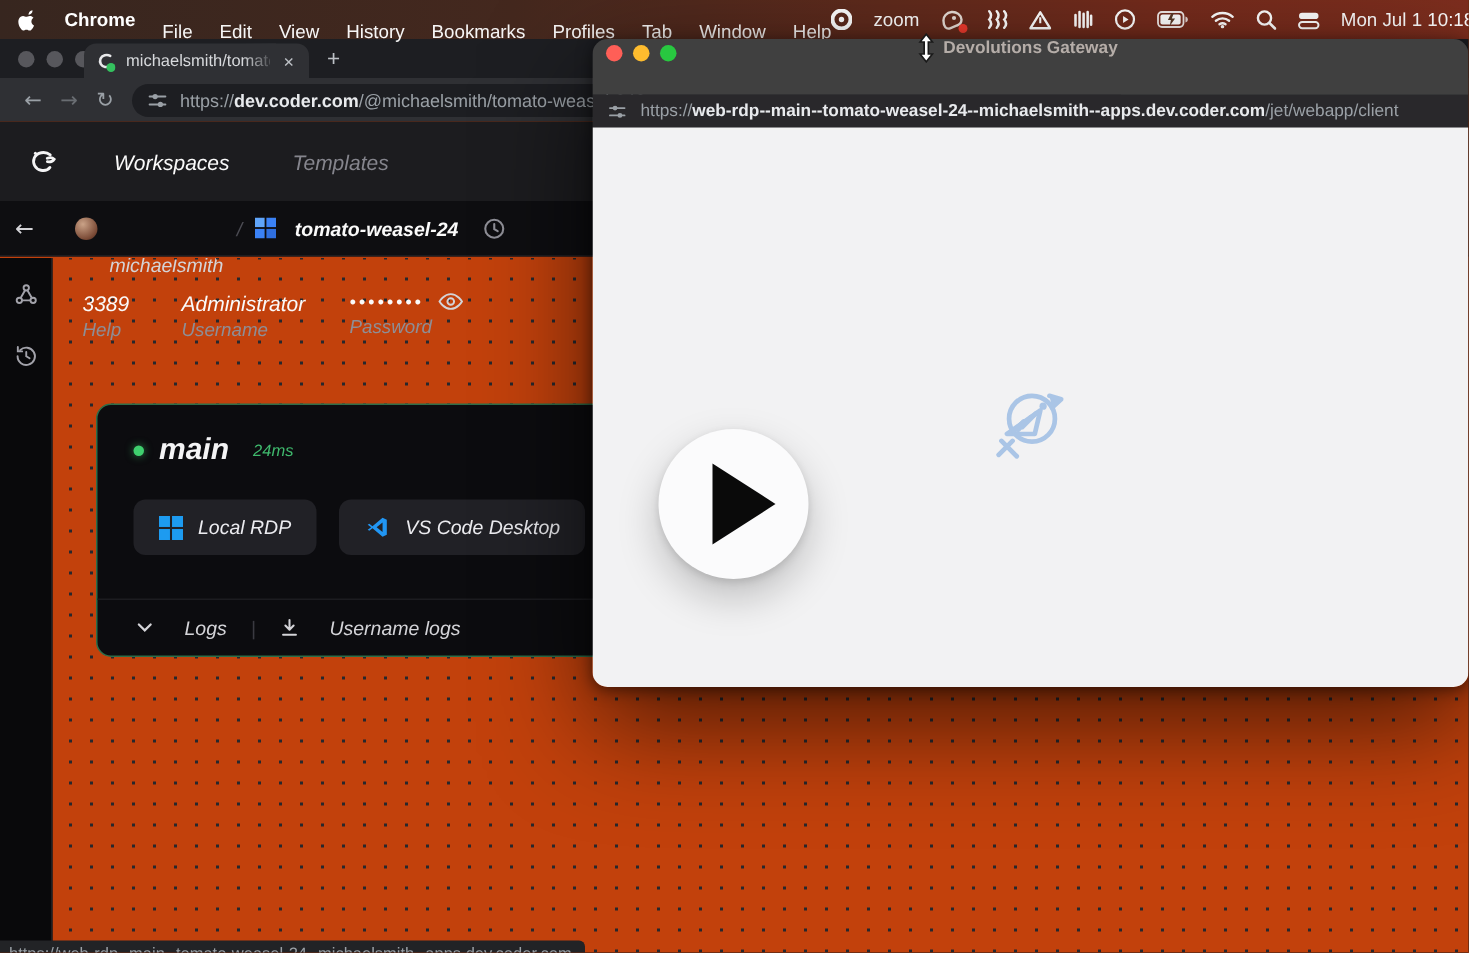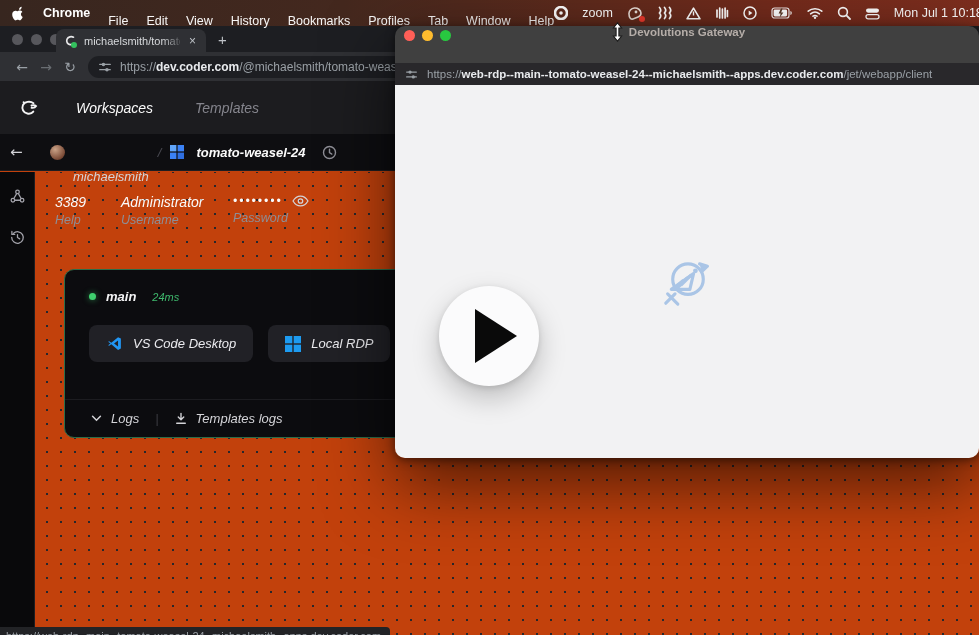--- a/index.html
+++ b/index.html
@@ -73,28 +73,28 @@
   .conn-v { font-size:14px; color:#fafafa; }
   .conn-l { margin-top:3px; font-size:12.5px; color:#8e8e96; }
   .w-host { width:88px; } .w-port { width:66px; } .w-user { width:112px; }
   .pw-row { display:flex; align-items:center; gap:9px; }
   .pw-dots { font-size:12px; letter-spacing:2px; color:#fafafa; }
 
   .card { position:absolute; left:29px; top:97px; width:620px; height:169px;
           border:1px solid #2d6e49; border-radius:10px; background:#0c0c0f; }
   .card-head { display:flex; align-items:center; gap:10px; padding:19px 24px 0; }
   .agent-dot { width:7px; height:7px; border-radius:50%; background:#3fd06e; box-shadow:0 0 6px rgba(63,208,110,.6); }
-  .agent-name { font-size:13px; font-weight:700; color:#f4f4f5; }
+  .agent-name { font-size:20px; font-weight:700; color:#f4f4f5; }
   .agent-lat { font-size:11px; color:#3fb96d; margin-left:6px; }
   .apps { display:flex; gap:15px; padding:0 24px; margin-top:21px; }
   .app-btn { height:37px; background:#212126; border-radius:8px; display:flex; align-items:center;
              gap:10px; padding:0 17px; font-size:13px; color:#ececf0; white-space:nowrap; }
   .card-foot { position:absolute; left:0; right:0; bottom:0; height:38px; border-top:1px solid #1c1c20;
                display:flex; align-items:center; padding:0 26px; font-size:13px; color:#d4d4d8; }
-  .foot-grp { display:flex; align-items:center; gap:9px; }
+  .foot-grp { display:flex; align-items:center; gap:21px; }
   .foot-div { margin:0 16px; color:#3a3a41; }
 
   .status-link { position:absolute; left:0; top:627px; z-index:5; background:#222326; color:#9aa0a6;
                  font-size:11px; padding:3px 9px 6px 6px; border-radius:0 4px 0 0; white-space:nowrap; }
 
   
   .dg { position:absolute; left:395px; top:26px; width:584px; height:432px; z-index:50;
         border-radius:10px; overflow:hidden; display:flex; flex-direction:column;
         box-shadow:0 24px 70px rgba(0,0,0,.62), 0 2px 10px rgba(0,0,0,.5); }
   .dg-title { height:37px; background:#404040; position:relative; display:flex; align-items:flex-start; flex:none; }
@@ -322,39 +322,39 @@
 
         <div class="card">
           <div class="card-head">
             <span class="agent-dot"></span>
             <span class="agent-name">main</span>
             <span class="agent-lat">24ms</span>
           </div>
           <div class="apps">
             <div class="app-btn">
               <span>
-                <svg width="17" height="17" viewBox="0 0 24 24">
-                    <path fill="#2196f3" d="M17 3 7.5 11 4.5 8.7 3 9.6l3.3 2.4L3 14.4l1.5.9 3-2.3L17 21l4-1.9V4.9L17 3zm0 4.6v8.8L11.4 12 17 7.6z"></path>
-                  </svg>
-              </span>
-              <span>VS Code Desktop</span>
-            </div>
-            <div class="app-btn">
-              <span>
                 <svg width="16" height="16" viewBox="0 0 14 14">
                     <rect x="0" y="0" width="6.4" height="6.4" fill="#1d9bf0"></rect>
                     <rect x="7.6" y="0" width="6.4" height="6.4" fill="#1d9bf0"></rect>
                     <rect x="0" y="7.6" width="6.4" height="6.4" fill="#1d9bf0"></rect>
                     <rect x="7.6" y="7.6" width="6.4" height="6.4" fill="#1d9bf0"></rect>
                   </svg>
               </span>
               <span>Local RDP</span>
             </div>
             <div class="app-btn">
               <span>
+                <svg width="17" height="17" viewBox="0 0 24 24">
+                    <path fill="#2196f3" d="M17 3 7.5 11 4.5 8.7 3 9.6l3.3 2.4L3 14.4l1.5.9 3-2.3L17 21l4-1.9V4.9L17 3zm0 4.6v8.8L11.4 12 17 7.6z"></path>
+                  </svg>
+              </span>
+              <span>VS Code Desktop</span>
+            </div>
+            <div class="app-btn">
+              <span>
                 <svg width="19" height="16" viewBox="0 0 20 16">
                     <rect x="1" y="1" width="18" height="11" rx="1.6" fill="#1d9bf0"></rect>
                     <rect x="8" y="12.2" width="4" height="1.8" fill="#8a5a2a"></rect>
                     <rect x="5.6" y="14.2" width="8.8" height="1.2" rx=".6" fill="#8a5a2a"></rect>
                   </svg>
               </span>
             </div>
           </div>
           <div class="card-foot">
             <span class="foot-grp">
@@ -366,21 +366,21 @@
               <span>Logs</span>
             </span>
             <span class="foot-div">|</span>
             <span class="foot-grp">
               <span>
                 <svg width="12" height="13" viewBox="0 0 14 15">
                     <path d="M7 1.5v7.2M3.8 5.8 7 9l3.2-3.2" fill="none" stroke="#d4d4d8" stroke-width="1.6" stroke-linecap="round" stroke-linejoin="round"></path>
                     <path d="M2 13h10" stroke="#d4d4d8" stroke-width="1.6" stroke-linecap="round"></path>
                   </svg>
               </span>
-              <span>Templates logs</span>
+              <span>Username logs</span>
             </span>
           </div>
         </div>
 
       </div>
     </div>
   </div>
 </div>
 
 <div class="status-link">https://web-rdp--main--tomato-weasel-24--michaelsmith--apps.dev.coder.com</div>

